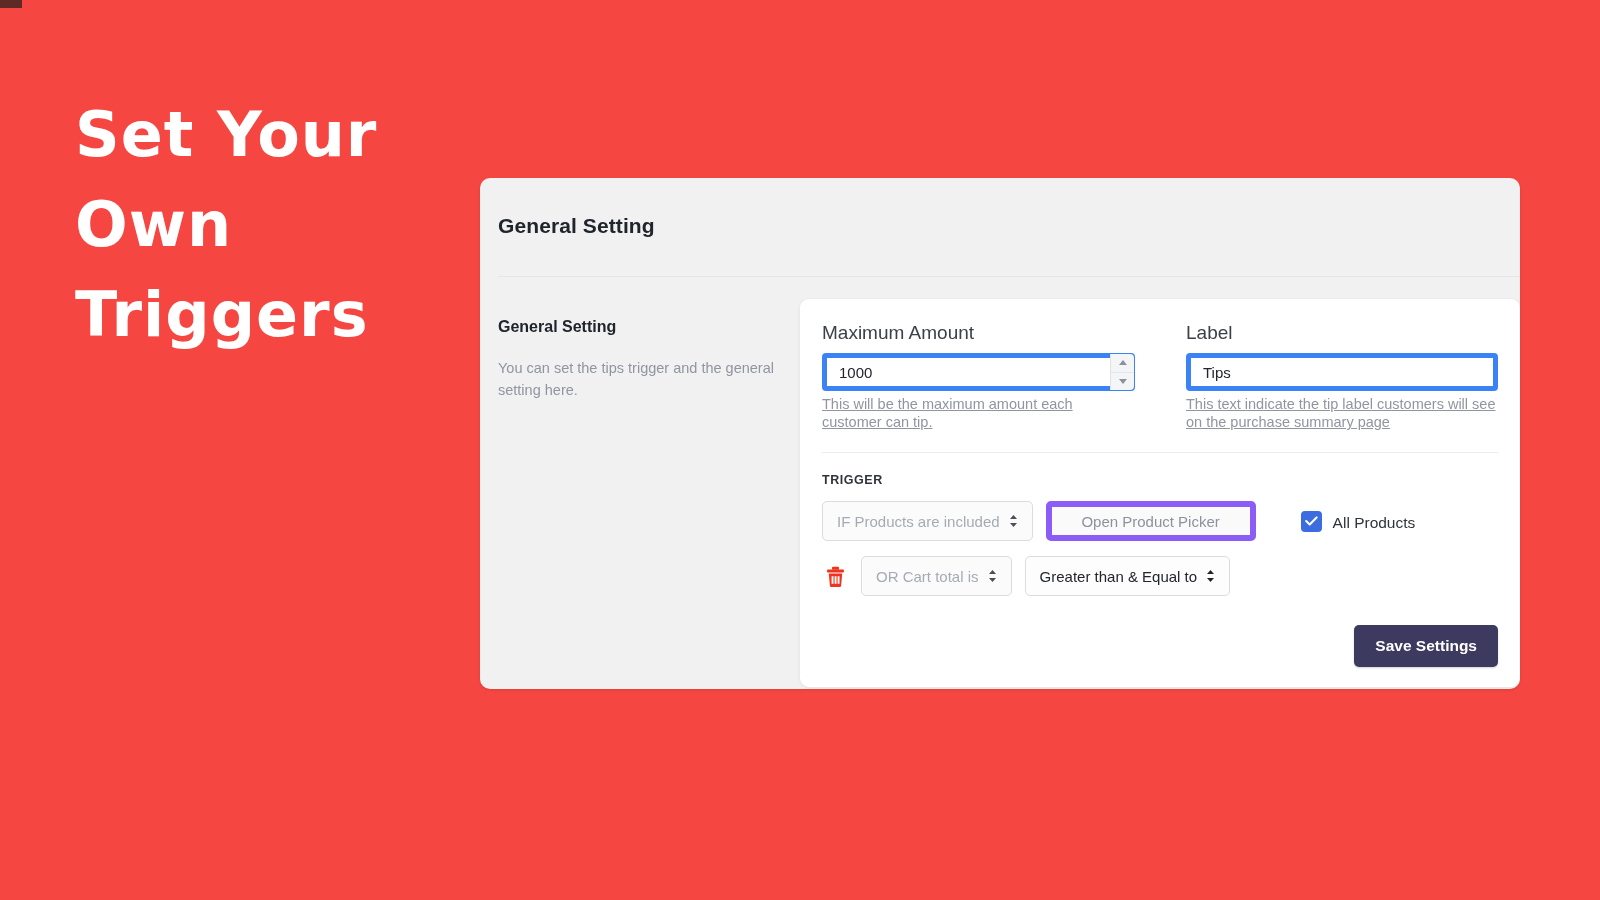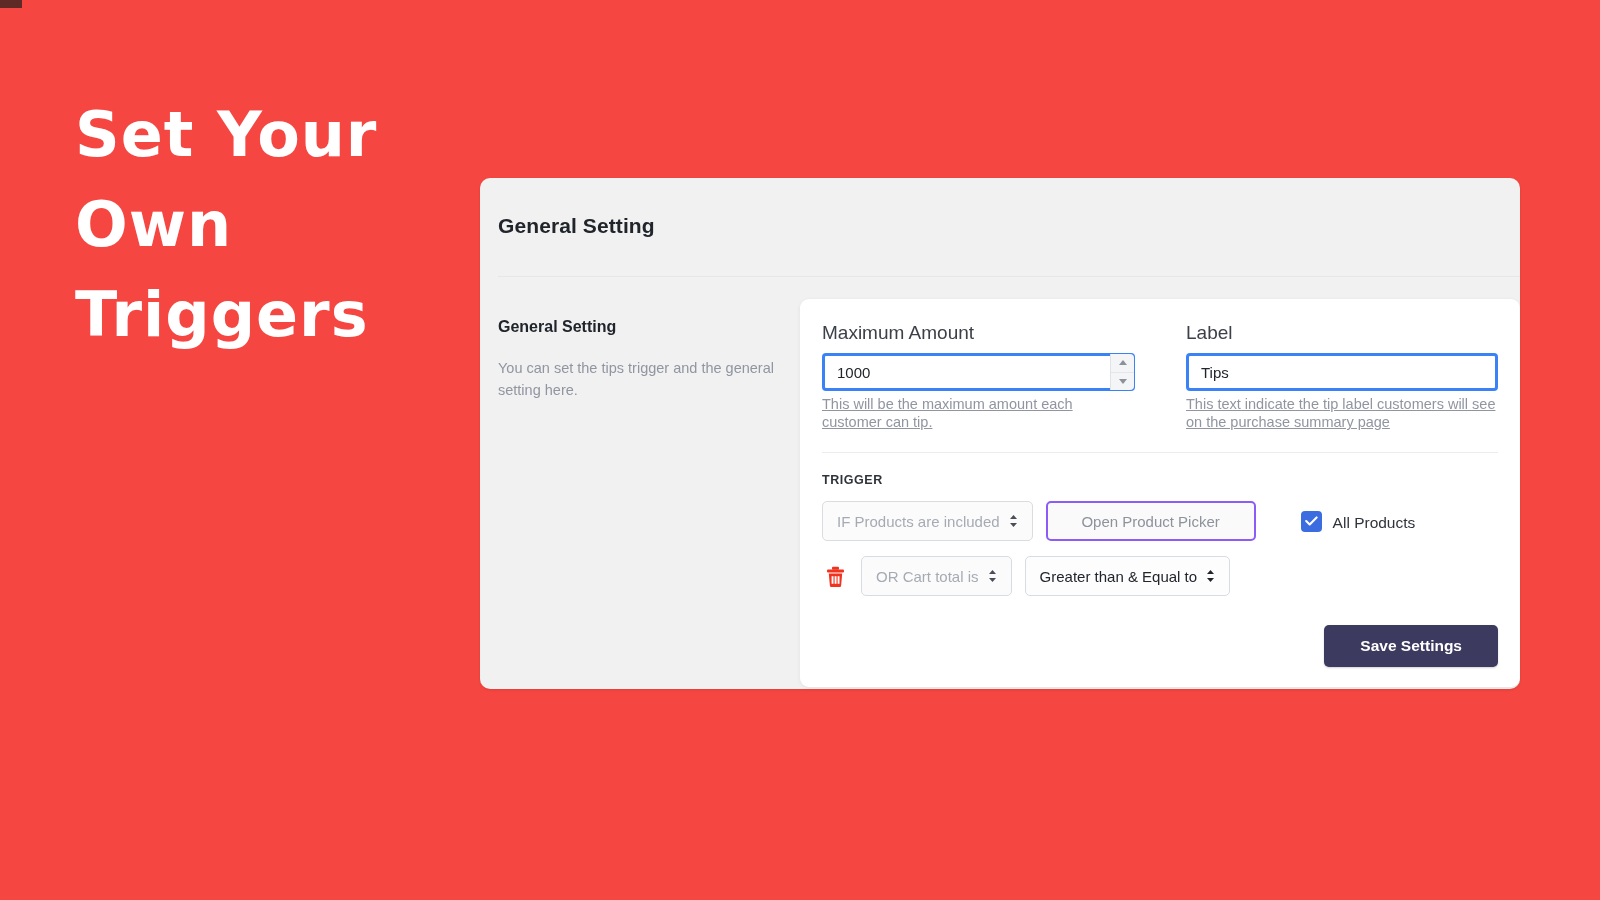--- a/index.html
+++ b/index.html
@@ -129,21 +129,21 @@
     margin-bottom: 9px;
   }
 
   .input-wrap {
     position: relative;
     height: 38px;
   }
   .text-input {
     width: 100%;
     height: 38px;
-    border: 3px solid #3b82f6;
+    border: 5px solid #3b82f6;
     border-radius: 4px;
     background: #ffffff;
     font-family: "Liberation Sans", sans-serif;
     font-size: 15px;
     color: #22262c;
     padding: 0 12px;
     outline: none;
   }
   .text-input.has-spinner { padding-right: 34px; }
 
@@ -209,21 +209,21 @@
     color: #a6abb3;
     cursor: pointer;
     white-space: nowrap;
   }
   .select-box.strong { color: #22262c; background: #fdfdfd; }
   .select-caret { display: block; flex: 0 0 auto; }
 
   .ghost-btn {
     height: 40px;
     min-width: 210px;
-    border: 2px solid #8b5cf6;
+    border: 6px solid #8b5cf6;
     border-radius: 5px;
     background: #fafafa;
     font-family: "Liberation Sans", sans-serif;
     font-size: 15px;
     color: #8d929b;
     cursor: pointer;
     display: flex;
     align-items: center;
     justify-content: center;
   }
@@ -276,21 +276,21 @@
     padding-top: 14px;
   }
   .save-btn {
     background: #3c3a5e;
     color: #ffffff;
     font-family: "Liberation Sans", sans-serif;
     font-size: 15.5px;
     font-weight: 700;
     border: none;
     border-radius: 5px;
-    padding: 12px 36px;
+    padding: 12px 21px;
     cursor: pointer;
     box-shadow: 0 1px 2px rgba(0,0,0,0.18);
   }
 </style>
 </head>
 <body>
 
 <div class="corner-artifact"></div>
 
 <div class="hero">

